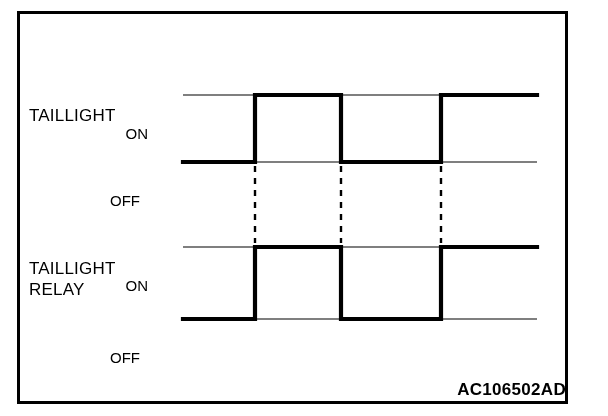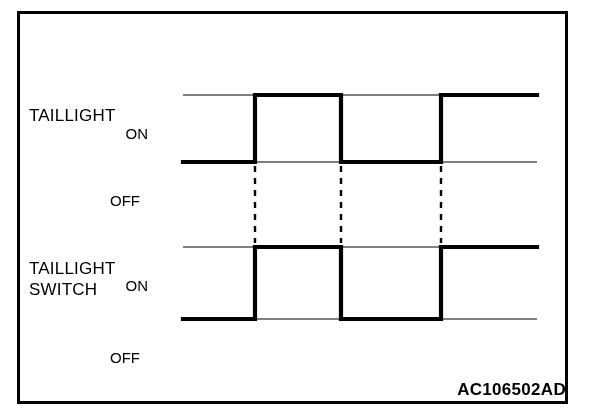--- a/index.html
+++ b/index.html
@@ -91,20 +91,20 @@
 
   <g>
     <line x1="255" y1="166" x2="255" y2="243" stroke="#000000" stroke-width="2.4" stroke-dasharray="6,6"></line>
     <line x1="341" y1="166" x2="341" y2="243" stroke="#000000" stroke-width="2.4" stroke-dasharray="6,6"></line>
     <line x1="441" y1="166" x2="441" y2="243" stroke="#000000" stroke-width="2.4" stroke-dasharray="6,6"></line>
   </g>
 </svg>
 
 <div class="signal-name" id="signal-name-switch"><span>TAILLIGHT</span><br></div>
 
-<div class="signal-name" id="signal-name-relay"><span>TAILLIGHT</span><br><span>SWITCH</span></div>
+<div class="signal-name" id="signal-name-relay"><span>TAILLIGHT</span><br><span>RELAY</span></div>
 
 <div class="level-label" id="level-label-switch-on">ON</div>
 <div class="level-label" id="level-label-switch-off">OFF</div>
 <div class="level-label" id="level-label-relay-on">ON</div>
 <div class="level-label" id="level-label-relay-off">OFF</div>
 
 <div id="figure-caption">AC106502AD</div>
 
 </body></html>

